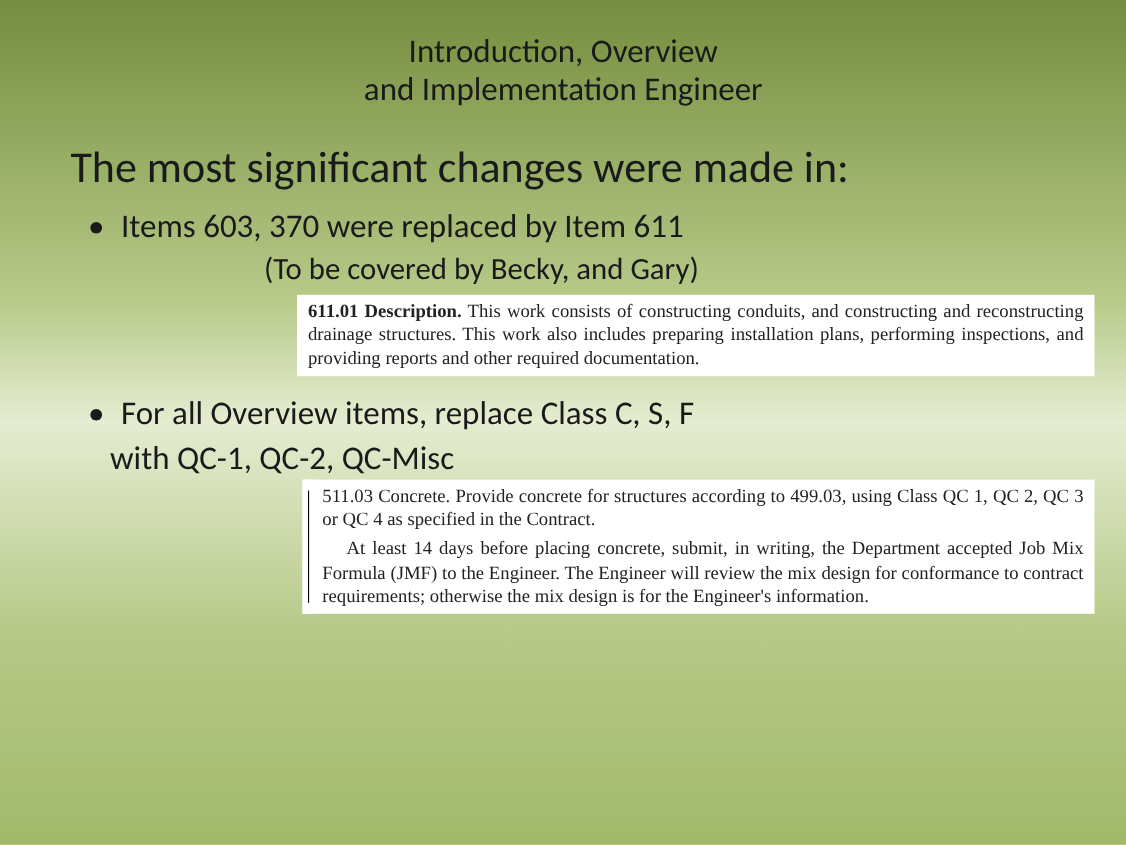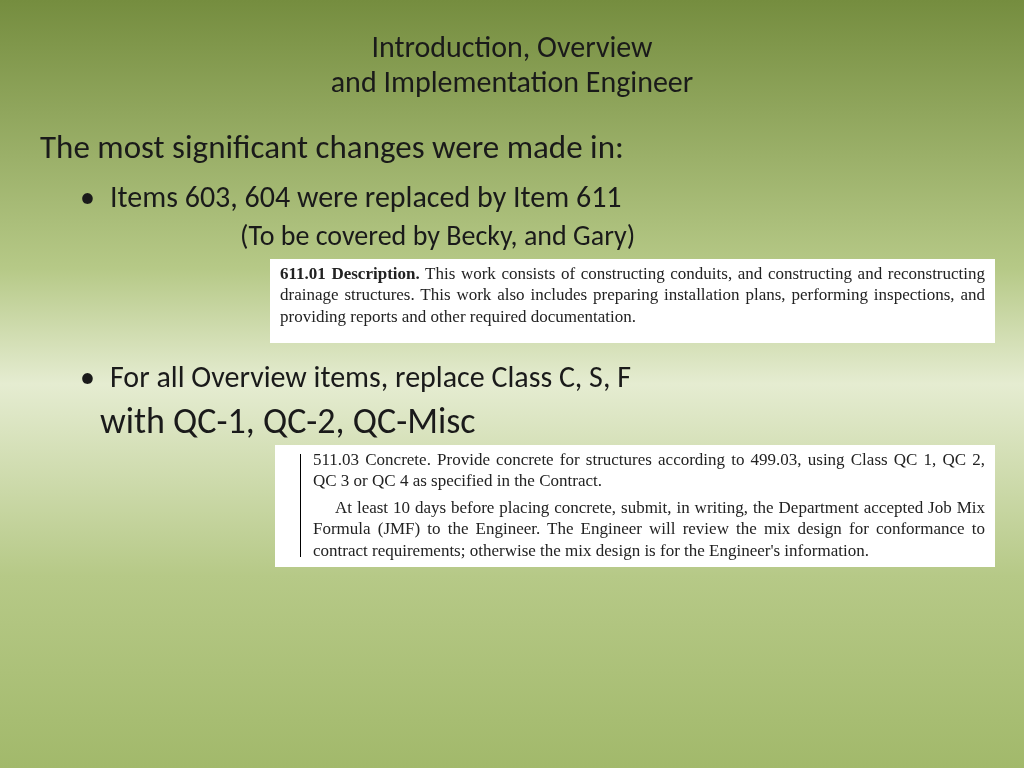--- a/index.html
+++ b/index.html
@@ -15,76 +15,75 @@
     position: relative;
   }
   .title {
     text-align: center;
     font-size: 30px;
     font-weight: 400;
     line-height: 1.15;
     margin-bottom: 28px;
   }
   .intro {
-    font-size: 33px;
-    margin-left: 0;
+    font-size: 40px;
+    margin-left: 24px;
     margin-bottom: 10px;
   }
   ul { list-style: none; }
   .bullet {
     font-size: 30px;
     margin-left: 70px;
     line-height: 1.3;
     margin-bottom: 2px;
     position: relative;
   }
   .bullet::before {
     content: "•";
     position: absolute;
     left: -30px;
     top: 0;
   }
   .bullet-continue {
-    font-size: 36px;
+    font-size: 30px;
     margin-left: 60px;
     line-height: 1.3;
   }
   .covered {
     font-size: 28px;
     margin-left: 200px;
     margin-bottom: 6px;
   }
   .covered2 {
     font-style: italic;
     font-size: 28px;
     margin-left: 150px;
     margin-bottom: 16px;
   }
   .spec-box {
     background: #ffffff;
     font-family: "Times New Roman", Times, serif;
     font-size: 17px;
     color: #222;
-    padding: 4px 10px 16px 10px;
+    padding: 4px 10px 6px 10px;
     text-align: justify;
     line-height: 1.25;
   }
   .spec-box .sec-head { font-weight: 700; }
   .spec1 {
     width: 725px;
     margin-left: 230px;
     margin-bottom: 14px;
   }
   .spec2-wrap {
     width: 720px;
     margin-left: 235px;
     display: flex;
     align-items: stretch;
     background: #ffffff;
-    padding-left: 20px;
   }
   .spec2-left {
     width: 10px;
     display: flex;
     align-items: center;
     justify-content: center;
     background: #ffffff;
   }
   .vline {
     width: 0;
@@ -109,36 +108,36 @@
 <div class="slide">
 
   <h1 class="title">
     <span>Introduction, Overview</span><br>
     <span>and Implementation Engineer</span>
   </h1>
 
   <div class="intro">The most significant changes were made in:</div>
 
   <ul>
-    <li class="bullet">Items 603, 604 were replaced by Item 611</li>
+    <li class="bullet">Items 603, 370 were replaced by Item 611</li>
   </ul>
   <div class="covered">(To be covered by Becky, and Gary)</div>
 
   <div class="spec-box spec1">
     <span class="sec-head">611.01 Description.</span><span> This work consists of constructing conduits, and constructing and reconstructing drainage structures.  This work also includes preparing installation plans, performing inspections, and providing reports and other required documentation.</span>
   </div>
 
   <ul>
     <li class="bullet">For all Overview items, replace Class C, S, F</li>
   </ul>
   <div class="bullet-continue">with QC-1, QC-2, QC-Misc</div>
 
   <div class="spec2-wrap">
     <div class="spec2-left">
         <div class="vline"></div>
       </div>
     <div class="spec2">
       <p><span class="sec-head">511.03  Concrete.</span><span>  Provide concrete for structures according to 499.03, using Class QC 1, QC 2, QC 3 or QC 4 as specified in the Contract.</span></p>
-      <p class="indent">At least 10 days before placing concrete, submit, in writing, the Department accepted Job Mix Formula (JMF) to the Engineer.  The Engineer will review the mix design for conformance to contract requirements; otherwise the mix design is for the Engineer's information.</p>
+      <p class="indent">At least 14 days before placing concrete, submit, in writing, the Department accepted Job Mix Formula (JMF) to the Engineer.  The Engineer will review the mix design for conformance to contract requirements; otherwise the mix design is for the Engineer's information.</p>
     </div>
   </div>
 
 </div>
 
 </body></html>

